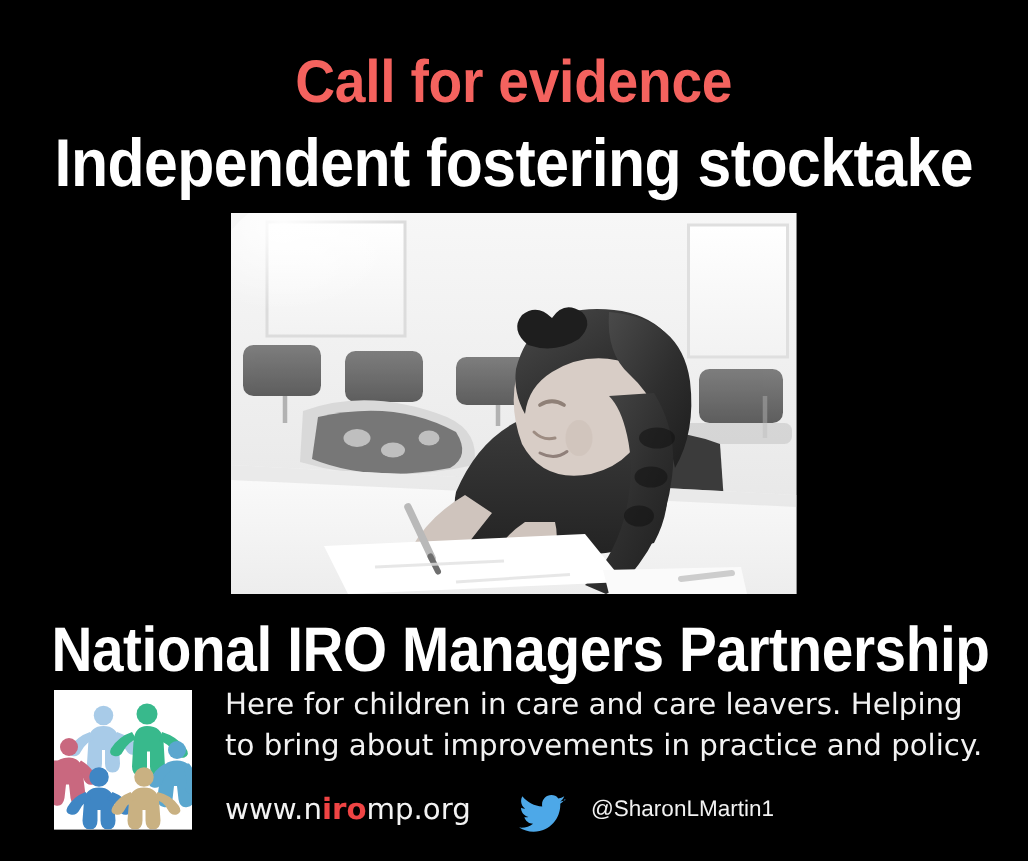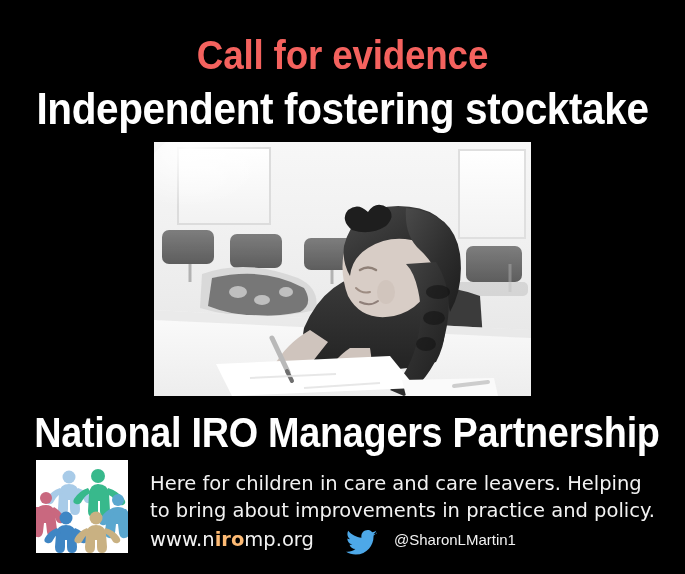--- a/index.html
+++ b/index.html
@@ -93,21 +93,21 @@
     width: 92px;
     height: 93px;
     background: #ffffff;
   }
   .logo-svg { display: block; width: 100%; height: 100%; }
 
   
   .body-copy {
     position: absolute;
     left: 150px;
-    top: 470px;
+    top: 456px;
     width: 520px;
     color: #f2f2f2;
     font-family: "DejaVu Sans", sans-serif;
     font-size: 19.5px;
     line-height: 27px;
     font-weight: normal;
   }
   .body-line { display: block; white-space: nowrap; }
 
   .contact-row {
@@ -121,21 +121,21 @@
     position: absolute;
     left: 0;
     top: 3px;
     color: #f2f2f2;
     font-family: "DejaVu Sans", sans-serif;
     font-size: 19.5px;
     line-height: 27px;
     white-space: nowrap;
   }
   .site-url .accent {
-    color: #fdba74;
+    color: #ef4444;
     font-weight: bold;
   }
   .twitter-icon {
     position: absolute;
     left: 196px;
     top: 7px;
     width: 32px;
     height: 28px;
   }
   .twitter-icon svg { display: block; width: 100%; height: 100%; }

